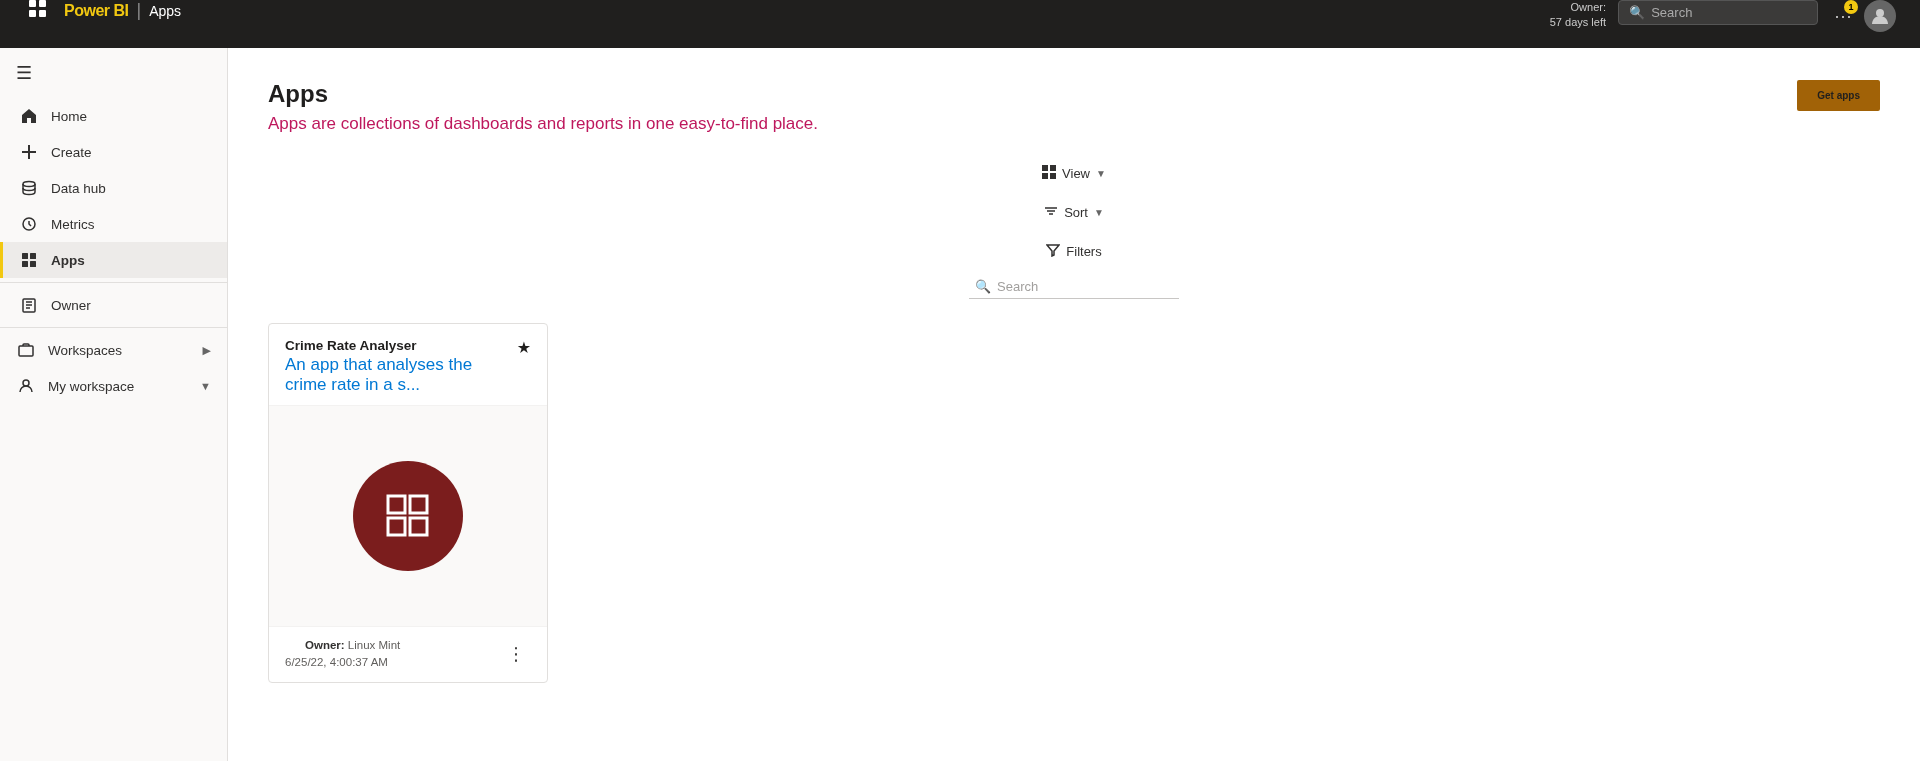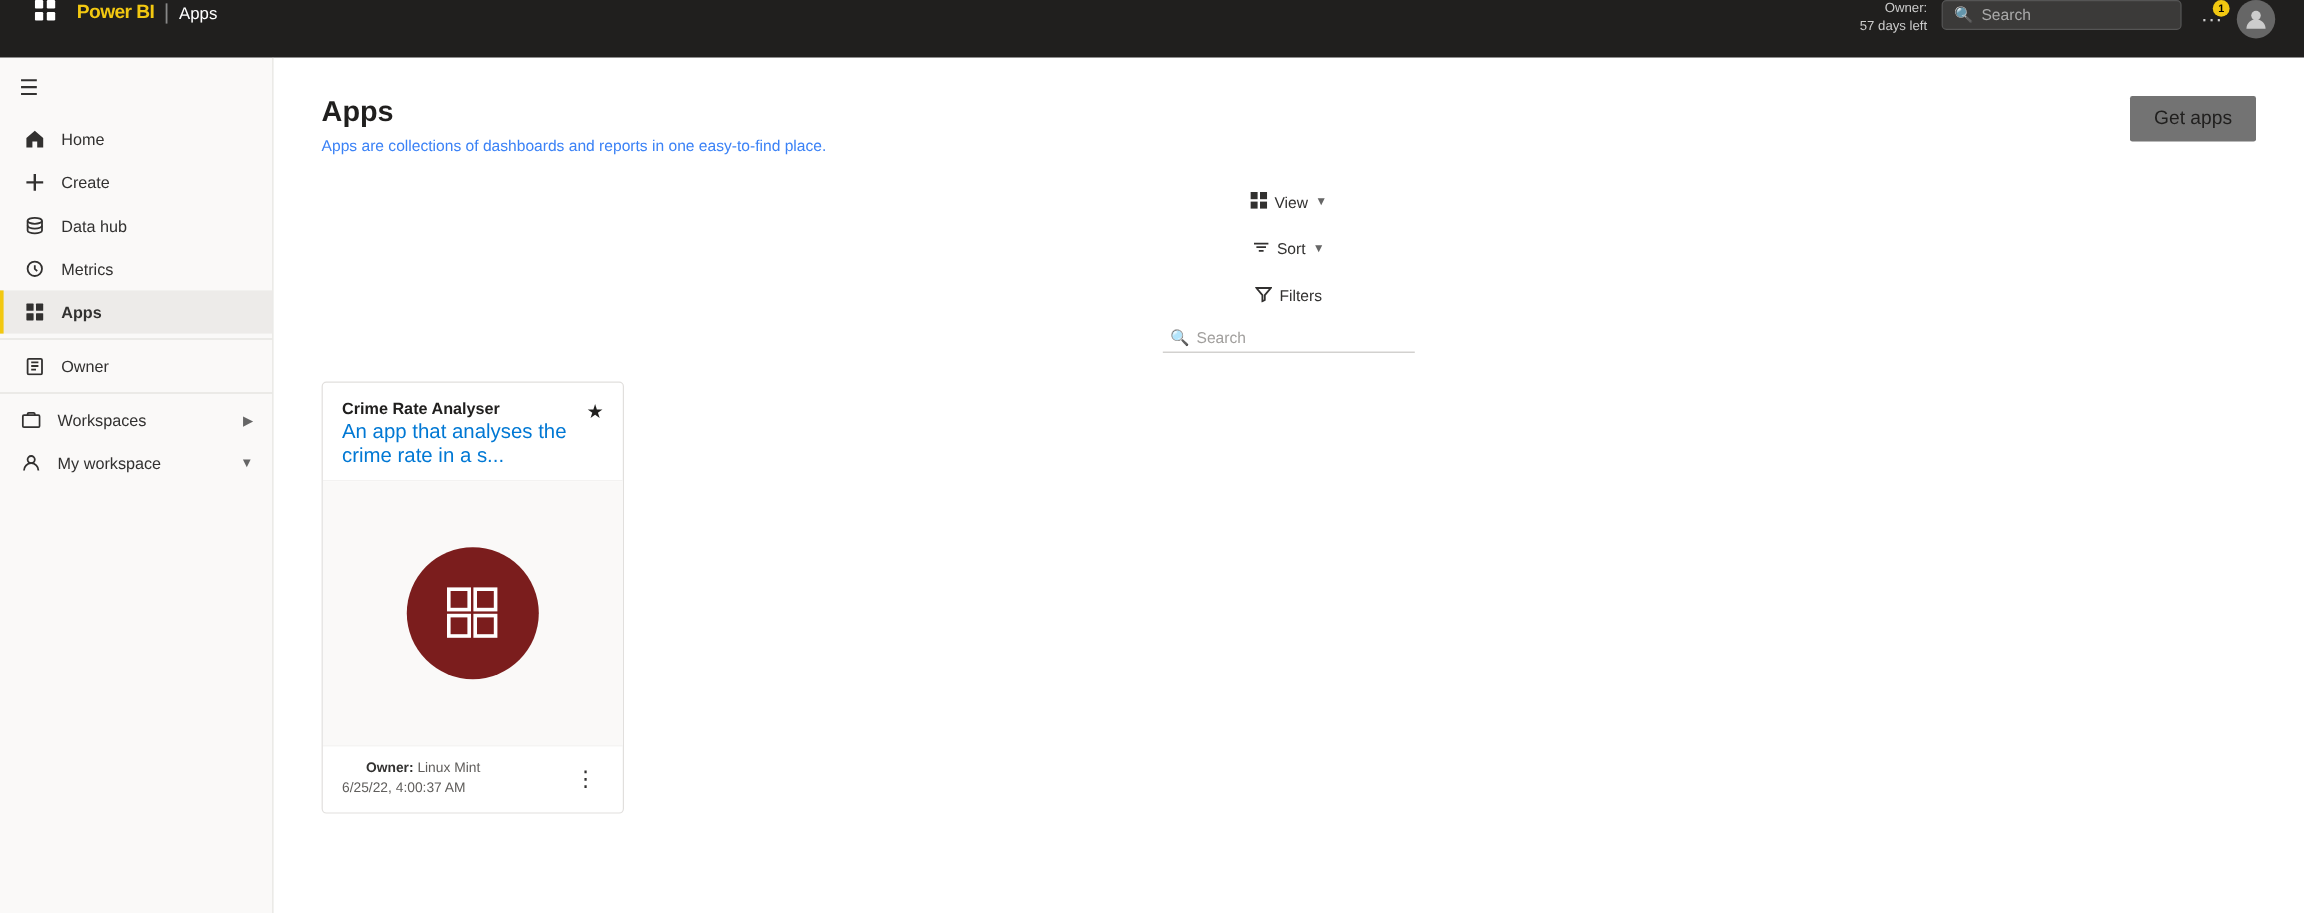--- a/index.html
+++ b/index.html
@@ -198,30 +198,30 @@
       margin-bottom: 24px;
     }
     .content-title-area {}
     .content-title {
       font-size: 24px;
       font-weight: 600;
       color: #201f1e;
       margin-bottom: 6px;
     }
     .content-subtitle {
-      font-size: 13px;
-      color: #3b82f6;
+      font-size: 17px;
+      color: #be185d;
     }
     .get-apps-btn {
-      background: #737373;
+      background: #a16207;
       color: #201f1e;
       border: none;
       padding: 10px 20px;
-      font-size: 16px;
-      font-weight: 400;
+      font-size: 10px;
+      font-weight: 700;
       border-radius: 2px;
       cursor: pointer;
       white-space: nowrap;
     }
 
     
     .toolbar {
       display: flex;
       align-items: center;
       gap: 8px;
@@ -261,21 +261,21 @@
     }
     .toolbar-search-box input::placeholder { color: #a19f9d; }
 
     
     .cards-grid {
       display: flex;
       flex-wrap: wrap;
       gap: 16px;
     }
     .app-card {
-      width: 252px;
+      width: 280px;
       border: 1px solid #e1dfdd;
       border-radius: 4px;
       background: #fff;
       overflow: hidden;
       cursor: pointer;
     }
     .app-card-header {
       display: flex;
       align-items: flex-start;
       justify-content: space-between;

